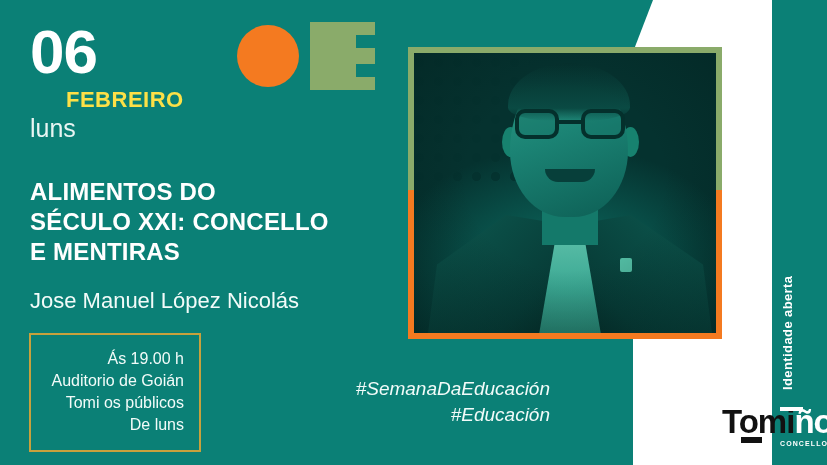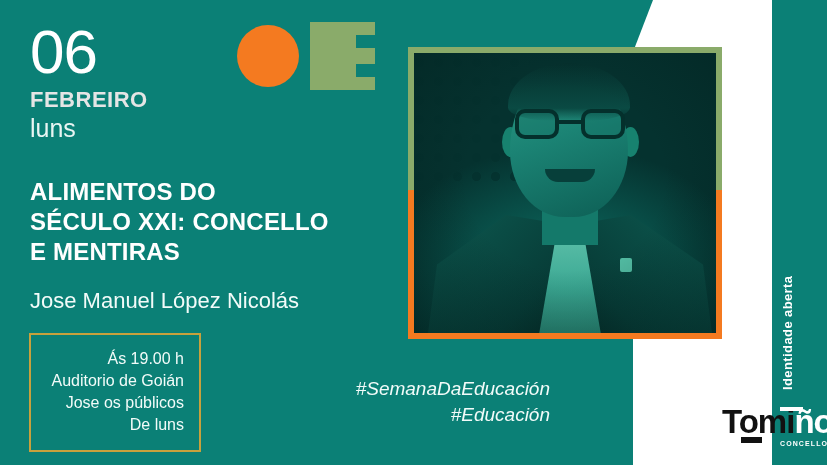--- a/index.html
+++ b/index.html
@@ -39,32 +39,33 @@
 
   
   .date-block {
     position: absolute;
     left: 30px;
     top: 20px;
     width: 300px;
   }
   .date-day {
     font-size: 62px;
-    font-weight: normal;
+    font-weight: bold;
     color: #ffffff;
     line-height: 64px;
     letter-spacing: -1px;
   }
   .date-month {
     font-size: 22px;
     font-weight: bold;
-    color: #e5e5e5;
+    color: #fde047;
     letter-spacing: 0.5px;
     line-height: 26px;
     margin-top: 3px;
+    margin-left: 36px;
   }
   .date-weekday {
     font-size: 25px;
     font-weight: normal;
     color: #e9f5f3;
     line-height: 30px;
   }
 
   
   .oe-logo {
@@ -405,21 +406,21 @@
     <div>ALIMENTOS DO</div>
     <div>SÉCULO XXI: CONCELLO</div>
     <div>E MENTIRAS</div>
   </div>
 
   <div class="speaker">Jose Manuel López Nicolás</div>
 
   <div class="info-box">
     <div class="info-line">Ás 19.00 h</div>
     <div class="info-line">Auditorio de Goián</div>
-    <div class="info-line">Jose os públicos</div>
+    <div class="info-line">Tomi os públicos</div>
     <div class="info-line">De luns</div>
   </div>
 
   <div class="portrait-frame">
 
     <div class="portrait-photo">
       <div class="photo-bg"></div>
       <div class="photo-dots"></div>
       <div class="photo-jacket-l"></div>
       <div class="photo-jacket-r"></div>

